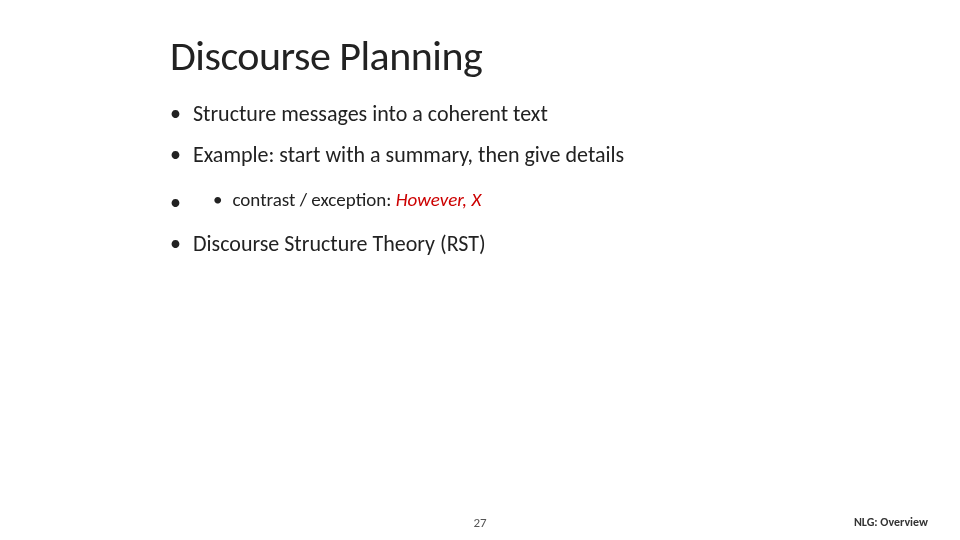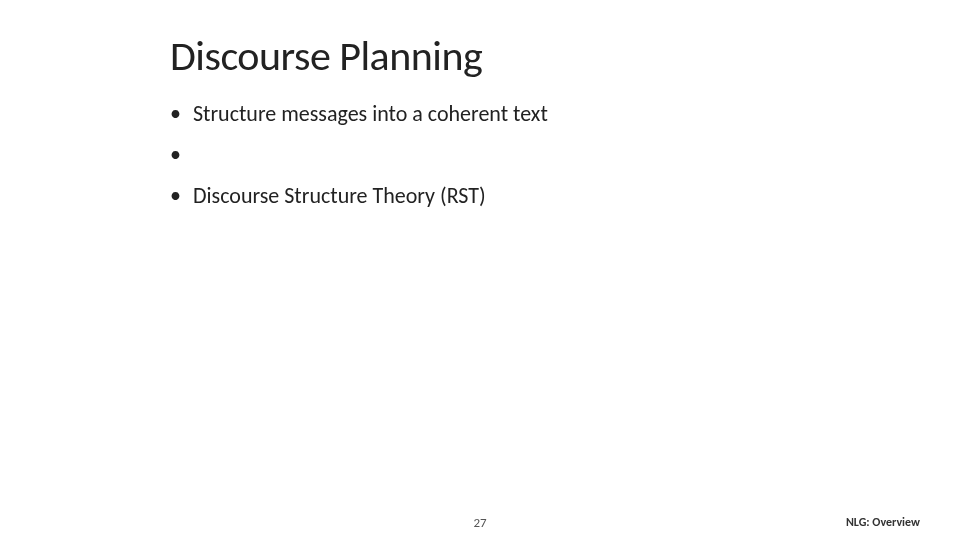--- a/index.html
+++ b/index.html
@@ -110,40 +110,48 @@
       position: absolute;
       left: 50%;
       transform: translateX(-50%);
     }
 
     .footer-label {
       font-size: 12px;
       font-weight: bold;
       color: #333333;
       position: absolute;
-      right: 40px;
+      right: 32px;
     }
   </style>
 </head>
 <body>
 
 <div class="slide">
 
   <h1 class="slide-title">Discourse Planning</h1>
 
   <ul class="bullet-list">
 
     <li>
       <span>Structure messages into a coherent text</span>
     </li>
 
+    <li>
+      <span>Example: start with a summary, then give details</span>
+    </li>
 
     <li>
       <div>
         <ul class="sub-list">
+          <li>
+            <span>
+              <span>contrast / exception: </span><span class="italic-red">However, X</span>
+            </span>
+          </li>
         </ul>
       </div>
     </li>
 
     <li class="bullet-rst">
       <span>Discourse Structure Theory (RST)</span>
     </li>
 
   </ul>
 

